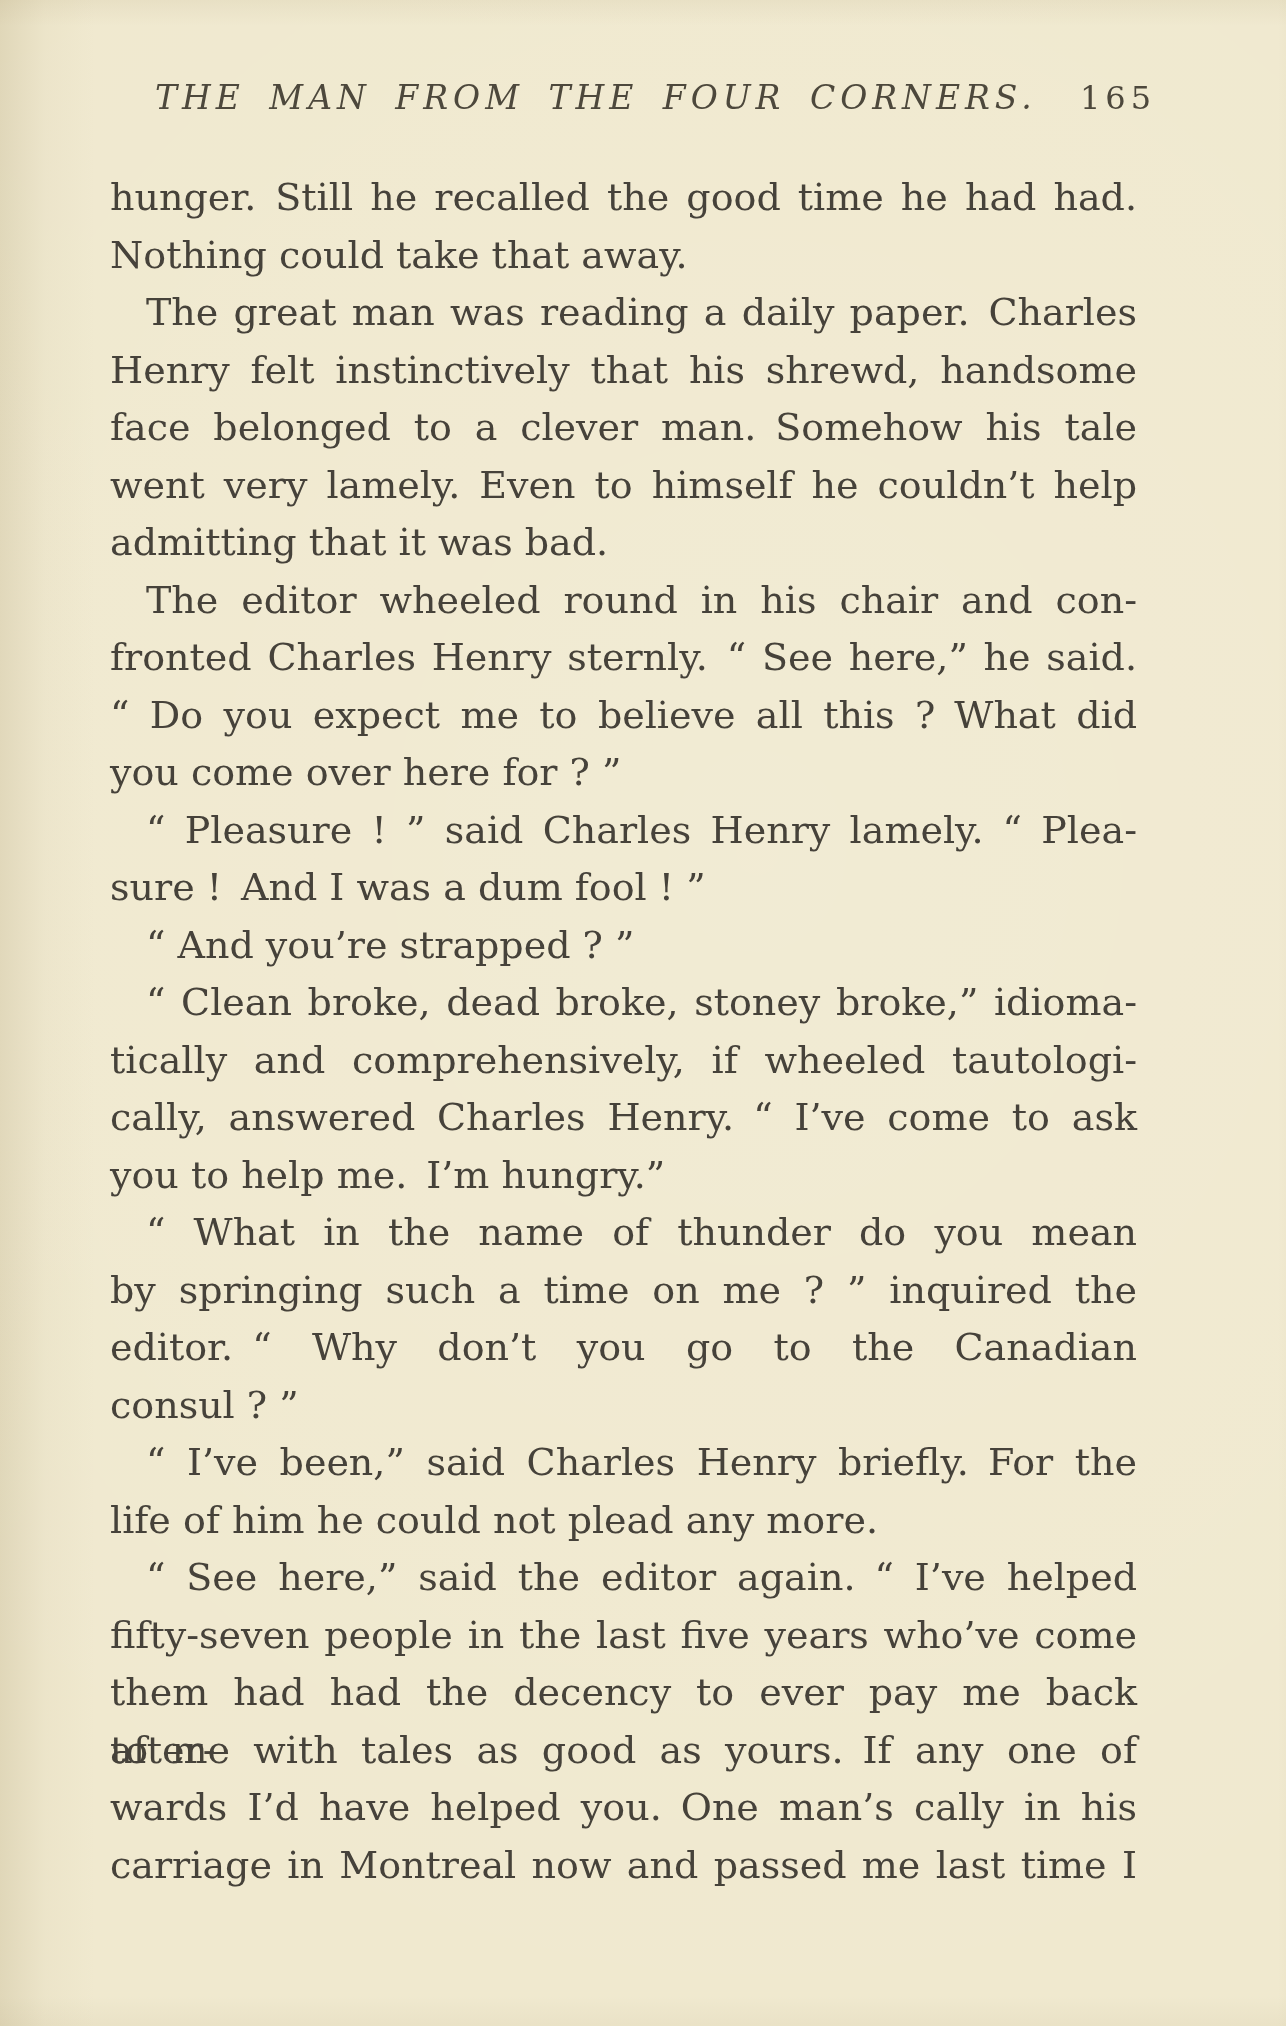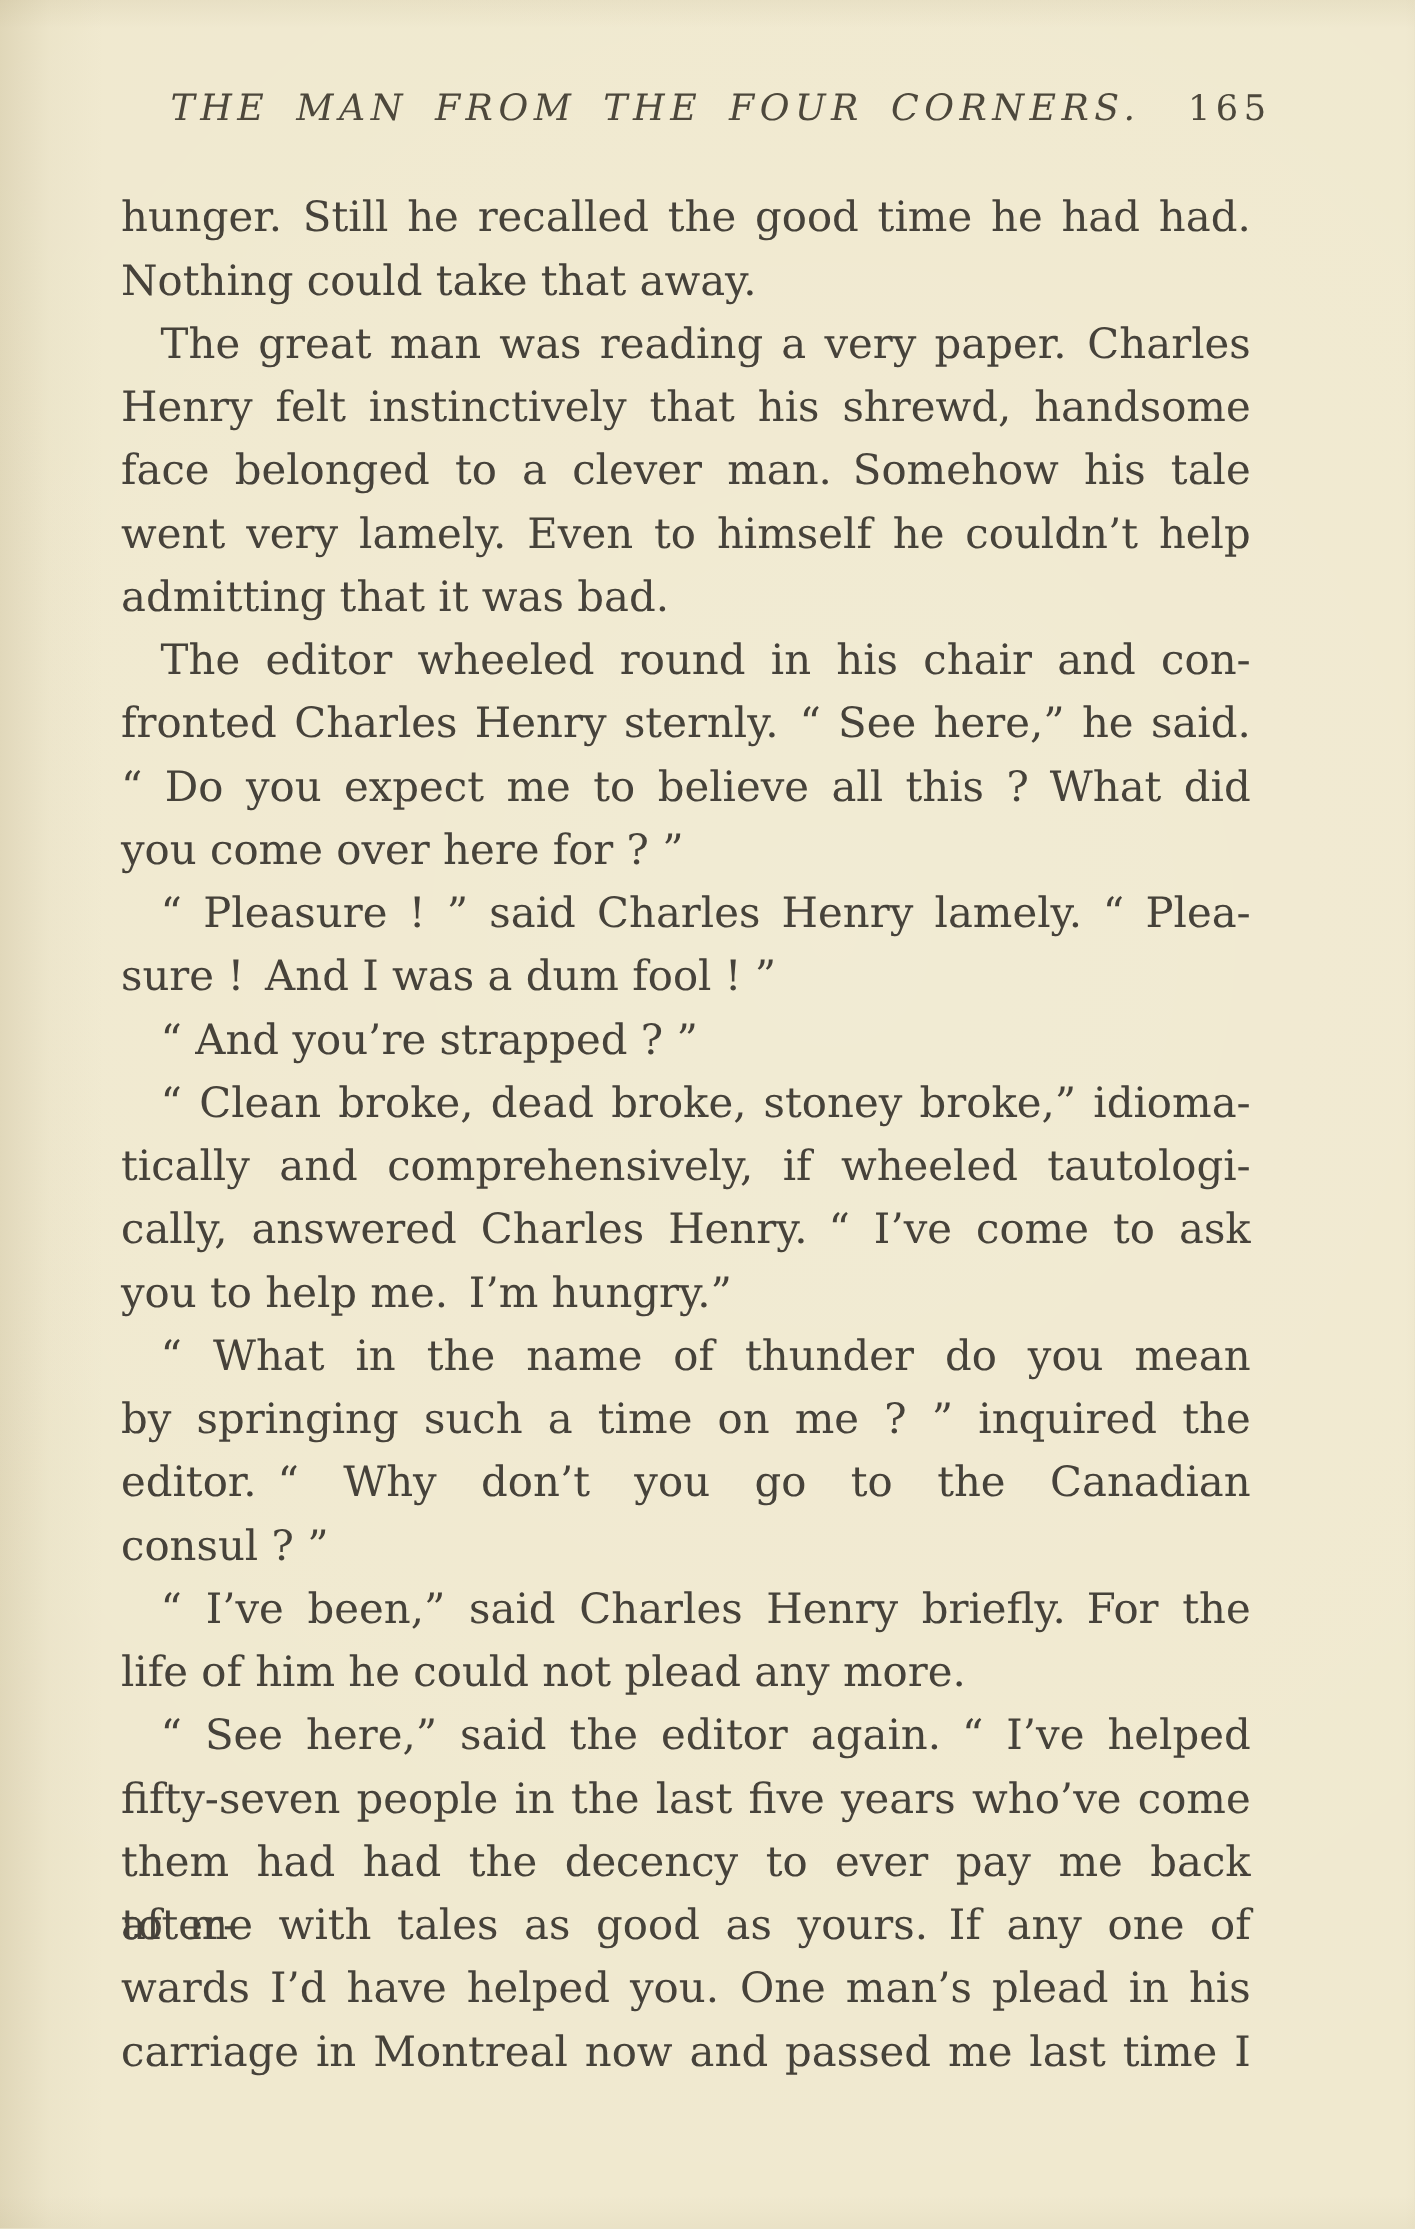--- a/index.html
+++ b/index.html
@@ -71,21 +71,21 @@
 <body>
 
 <div class="page">
   <div class="running-head">
     <span class="running-title">THE MAN FROM THE FOUR CORNERS.</span>
     <span class="page-number">165</span>
   </div>
   <div class="text-block" id="text-block">
       <div class="line">hunger. Still he recalled the good time he had had.</div>
       <div class="line end">Nothing could take that away.</div>
-      <div class="line indent">The great man was reading a very paper. Charles</div>
+      <div class="line indent">The great man was reading a daily paper. Charles</div>
       <div class="line">Henry felt instinctively that his shrewd, handsome</div>
       <div class="line">face belonged to a clever man. Somehow his tale</div>
       <div class="line">went very lamely. Even to himself he couldn’t help</div>
       <div class="line end">admitting that it was bad.</div>
       <div class="line indent">The editor wheeled round in his chair and con-</div>
       <div class="line">fronted Charles Henry sternly. “ See here,” he said.</div>
       <div class="line">“ Do you expect me to believe all this ? What did</div>
       <div class="line end">you come over here for ? ”</div>
       <div class="line indent">“ Pleasure ! ” said Charles Henry lamely. “ Plea-</div>
       <div class="line end">sure ! And I was a dum fool ! ”</div>
@@ -97,16 +97,16 @@
       <div class="line indent">“ What in the name of thunder do you mean</div>
       <div class="line">by springing such a time on me ? ” inquired the</div>
       <div class="line">editor. “ Why don’t you go to the Canadian</div>
       <div class="line end">consul ? ”</div>
       <div class="line indent">“ I’ve been,” said Charles Henry briefly. For the</div>
       <div class="line end">life of him he could not plead any more.</div>
       <div class="line indent">“ See here,” said the editor again. “ I’ve helped</div>
       <div class="line">fifty-seven people in the last five years who’ve come</div>
       <div class="line">them had had the decency to ever pay me back after-</div>
       <div class="line">to me with tales as good as yours. If any one of</div>
-      <div class="line">wards I’d have helped you. One man’s plead in his</div>
+      <div class="line">wards I’d have helped you. One man’s cally in his</div>
       <div class="line">carriage in Montreal now and passed me last time I</div>
     </div>
 </div>
 
 </body></html>

